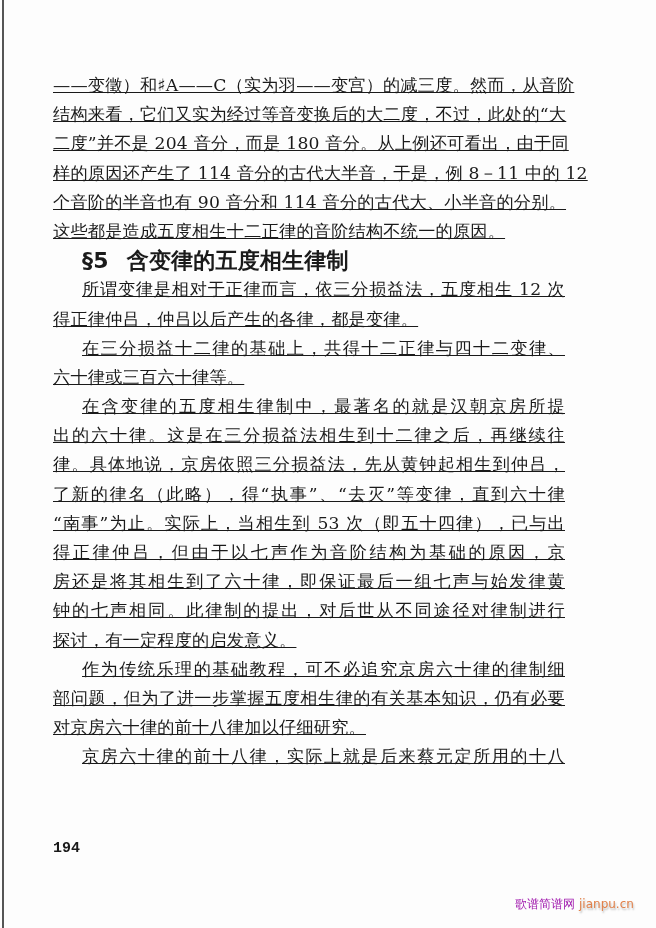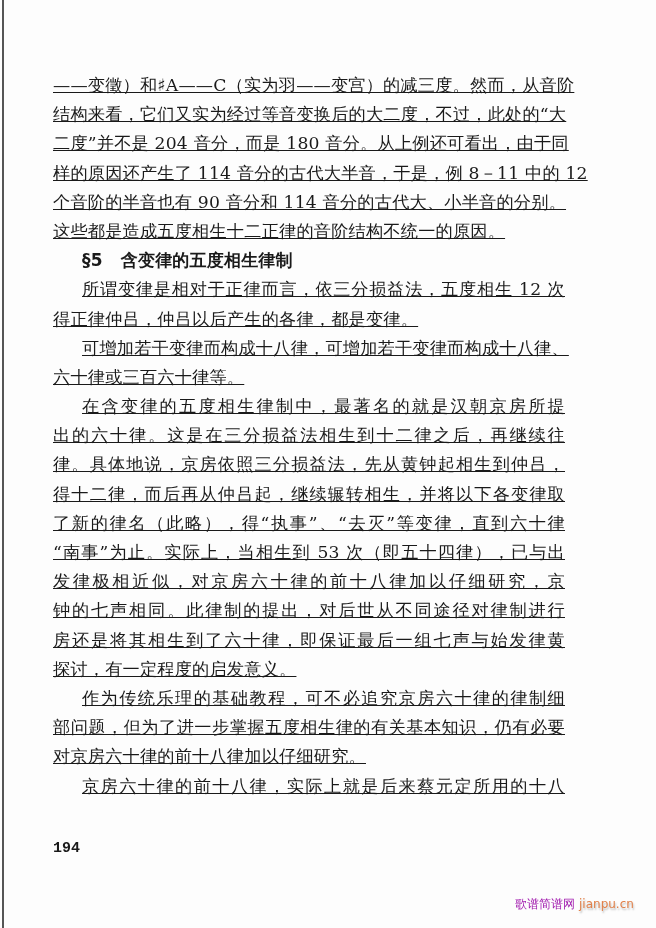--- a/index.html
+++ b/index.html
@@ -47,21 +47,21 @@
     }
     .line.indent {
       padding-left: 29px;
     }
     .heading {
       display: block;
       height: 29.2px;
       padding-left: 29px;
       font-family: "DejaVu Sans", "Liberation Sans", sans-serif;
       font-weight: bold;
-      font-size: 17px;
+      font-size: 22px;
       white-space: nowrap;
     }
     .heading .sec-num {
       margin-right: 18px;
     }
     .page-number {
       position: absolute;
       left: 53px;
       top: 840px;
       font-family: Liberation Mono, monospace;
@@ -106,34 +106,33 @@
   <div class="heading">
     <span class="sec-num">§5</span><span>含变律的五度相生律制</span>
   </div>
 
   <div>
     <span class="line indent">所谓变律是相对于正律而言，依三分损益法，五度相生 12 次</span>
     <span class="line last">得正律仲吕，仲吕以后产生的各律，都是变律。</span>
   </div>
 
   <div>
-    <span class="line indent">可增加若干变律而构成十八律，可增加若干变律而构成十八律、</span>
+    <span class="line indent">在三分损益十二律的基础上，共得十二正律与四十二变律、</span>
     <span class="line last">六十律或三百六十律等。</span>
   </div>
 
   <div>
     <span class="line indent">在含变律的五度相生律制中，最著名的就是汉朝京房所提</span>
     <span class="line">出的六十律。这是在三分损益法相生到十二律之后，再继续往</span>
     <span class="line">律。具体地说，京房依照三分损益法，先从黄钟起相生到仲吕，</span>
-    <span class="line">得十二律，而后再从仲吕起，继续辗转相生，并将以下各变律取</span>
     <span class="line">了新的律名（此略），得“执事”、“去灭”等变律，直到六十律</span>
     <span class="line">“南事”为止。实际上，当相生到 53 次（即五十四律），已与出</span>
-    <span class="line">发律极相近似，对京房六十律的前十八律加以仔细研究，京</span>
+    <span class="line">得正律仲吕，但由于以七声作为音阶结构为基础的原因，京</span>
+    <span class="line">房还是将其相生到了六十律，即保证最后一组七声与始发律黄</span>
     <span class="line">钟的七声相同。此律制的提出，对后世从不同途径对律制进行</span>
-    <span class="line">房还是将其相生到了六十律，即保证最后一组七声与始发律黄</span>
     <span class="line last">探讨，有一定程度的启发意义。</span>
   </div>
 
   <div>
     <span class="line indent">作为传统乐理的基础教程，可不必追究京房六十律的律制细</span>
     <span class="line">部问题，但为了进一步掌握五度相生律的有关基本知识，仍有必要</span>
     <span class="line last">对京房六十律的前十八律加以仔细研究。</span>
   </div>
 
   <div>

